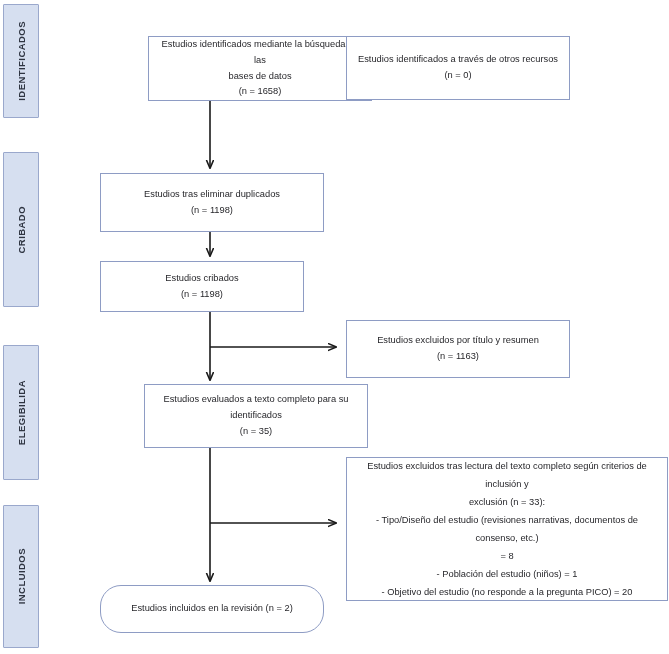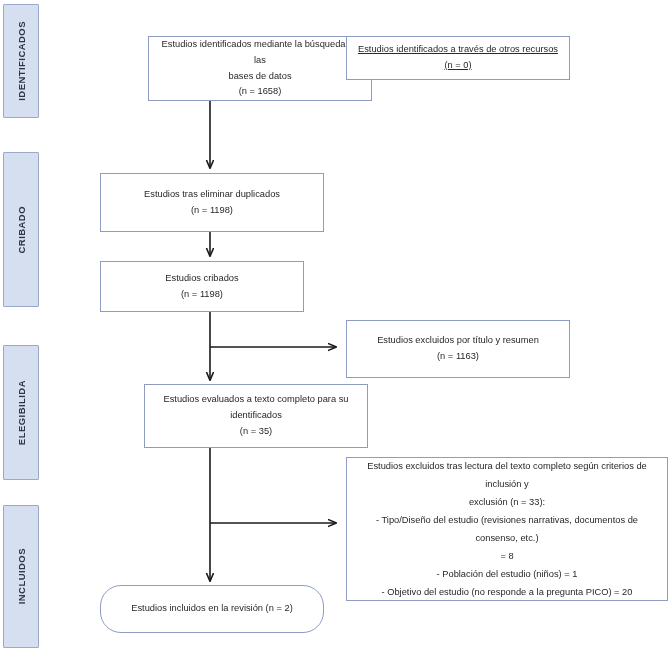--- a/index.html
+++ b/index.html
@@ -119,21 +119,21 @@
 
     <line x1="210" y1="523" x2="336" y2="523" stroke="#1a1a1a" stroke-width="1.6" marker-end="url(#arrowhead)"></line>
   </svg>
 
   <div class="flow-box" style="left:100px;top:36px;width:224px;height:65px;margin-left:48px;">
     <div class="line">Estudios identificados mediante la búsqueda en las</div>
     <div class="line">bases de datos</div>
     <div class="line">(n = 1658)</div>
   </div>
 
-  <div class="flow-box" style="left:346px;top:36px;width:224px;height:44px;text-decoration:underline;">
+  <div class="flow-box" style="left:346px;top:36px;width:224px;height:64px;">
     <div class="line">Estudios identificados a través de otros recursos</div>
     <div class="line">(n = 0)</div>
   </div>
 
   <div class="flow-box" style="left:100px;top:173px;width:224px;height:59px;">
     <div class="line">Estudios tras eliminar duplicados</div>
     <div class="line">(n = 1198)</div>
   </div>
 
   <div class="flow-box" style="left:100px;top:261px;width:204px;height:51px;">

